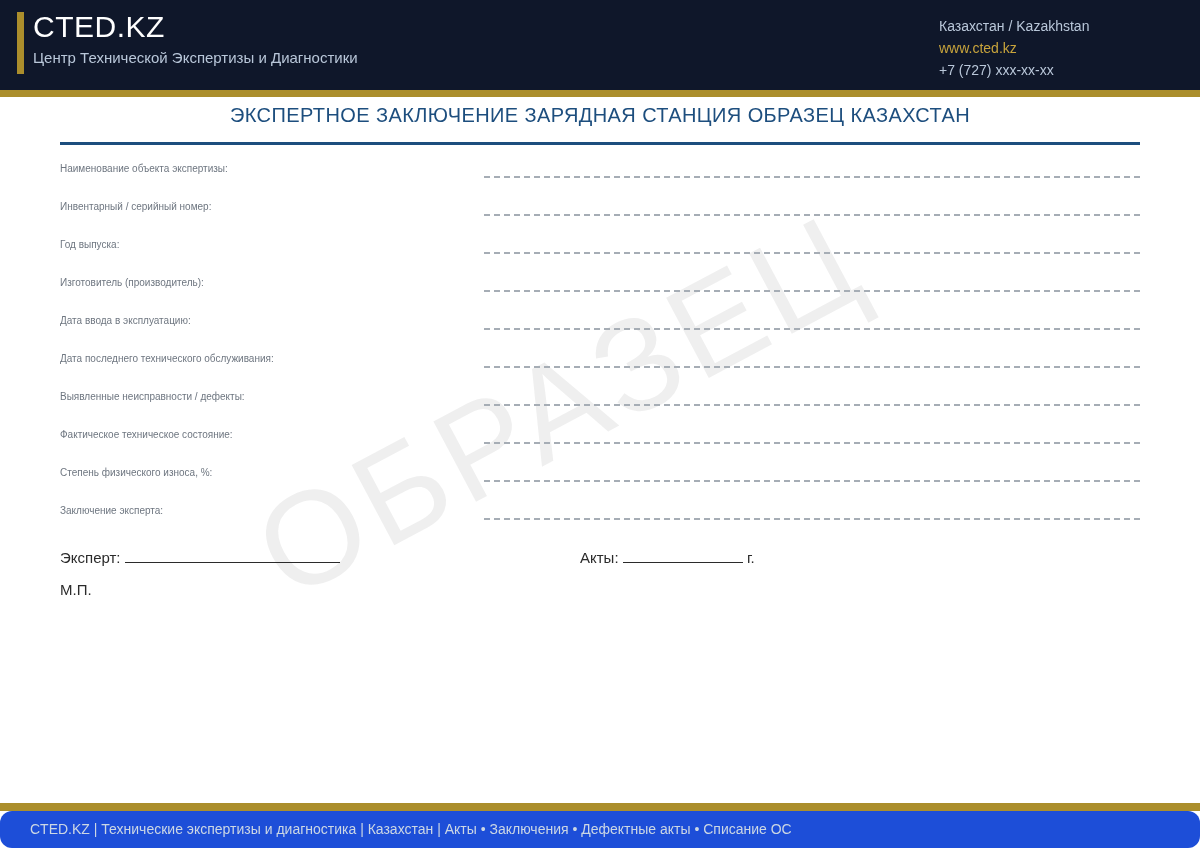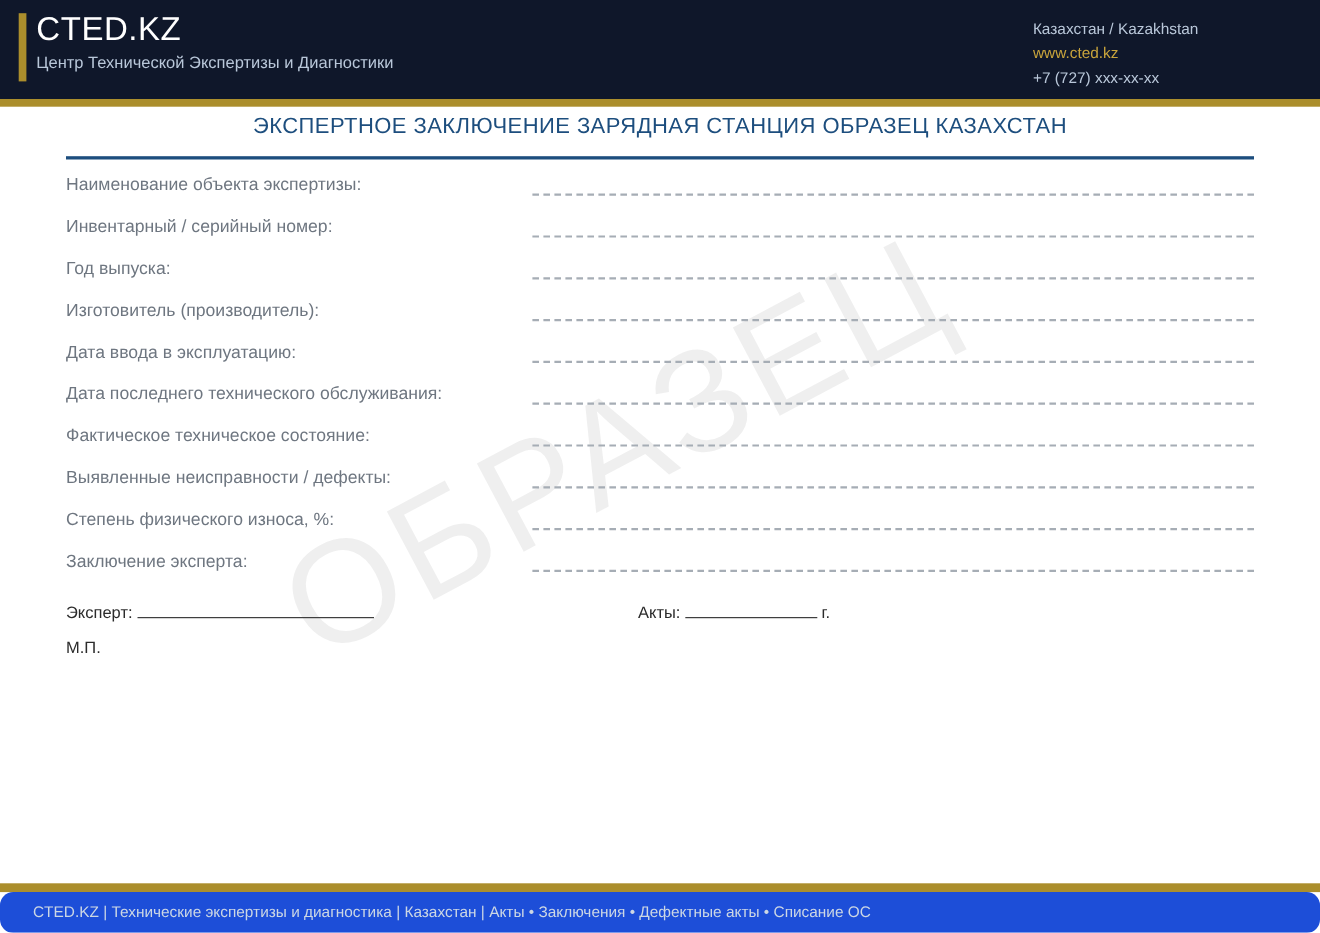--- a/index.html
+++ b/index.html
@@ -71,21 +71,21 @@
   .title-rule {
     margin: 17px 60px 0 60px;
     border-top: 3px solid #1d4e7e;
   }
   .fields { margin: 14px 60px 0 60px; }
   .field-row { display: flex; height: 38px; }
   .field-label {
     width: 424px;
     padding-top: 1px;
     color: #6e7680;
-    font-size: 16px;
+    font-size: 10px;
     line-height: 17px;
   }
   .field-line {
     flex: 1;
     height: 19px;
     border-bottom: 2px dashed #a6adb5;
   }
 
   
   .signature { margin: 10px 60px 0 60px; font-size: 15px; color: #2b2b2b; }
@@ -157,25 +157,25 @@
     </div>
     <div class="field-row">
       <div class="field-label">Дата ввода в эксплуатацию:</div>
       <div class="field-line"></div>
     </div>
     <div class="field-row">
       <div class="field-label">Дата последнего технического обслуживания:</div>
       <div class="field-line"></div>
     </div>
     <div class="field-row">
+      <div class="field-label">Выявленные неисправности / дефекты:</div>
+      <div class="field-line"></div>
+    </div>
+    <div class="field-row">
       <div class="field-label">Фактическое техническое состояние:</div>
-      <div class="field-line"></div>
-    </div>
-    <div class="field-row">
-      <div class="field-label">Выявленные неисправности / дефекты:</div>
       <div class="field-line"></div>
     </div>
     <div class="field-row">
       <div class="field-label">Степень физического износа, %:</div>
       <div class="field-line"></div>
     </div>
     <div class="field-row">
       <div class="field-label">Заключение эксперта:</div>
       <div class="field-line"></div>
     </div>

